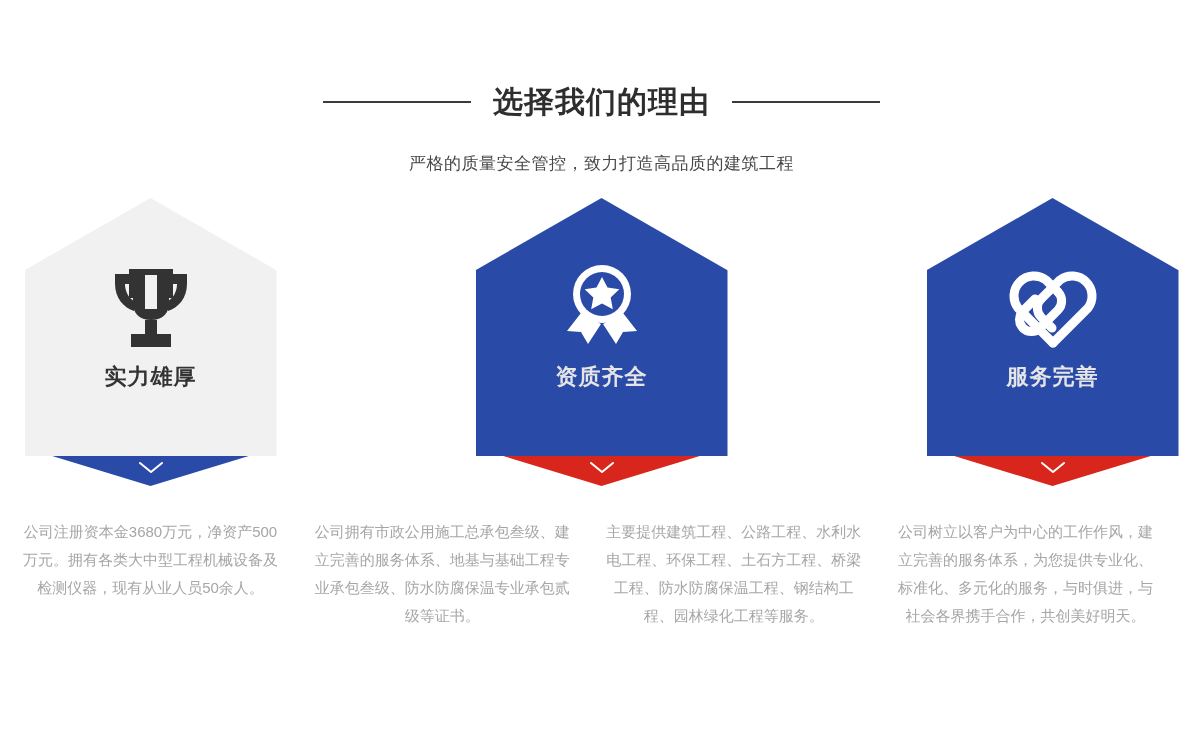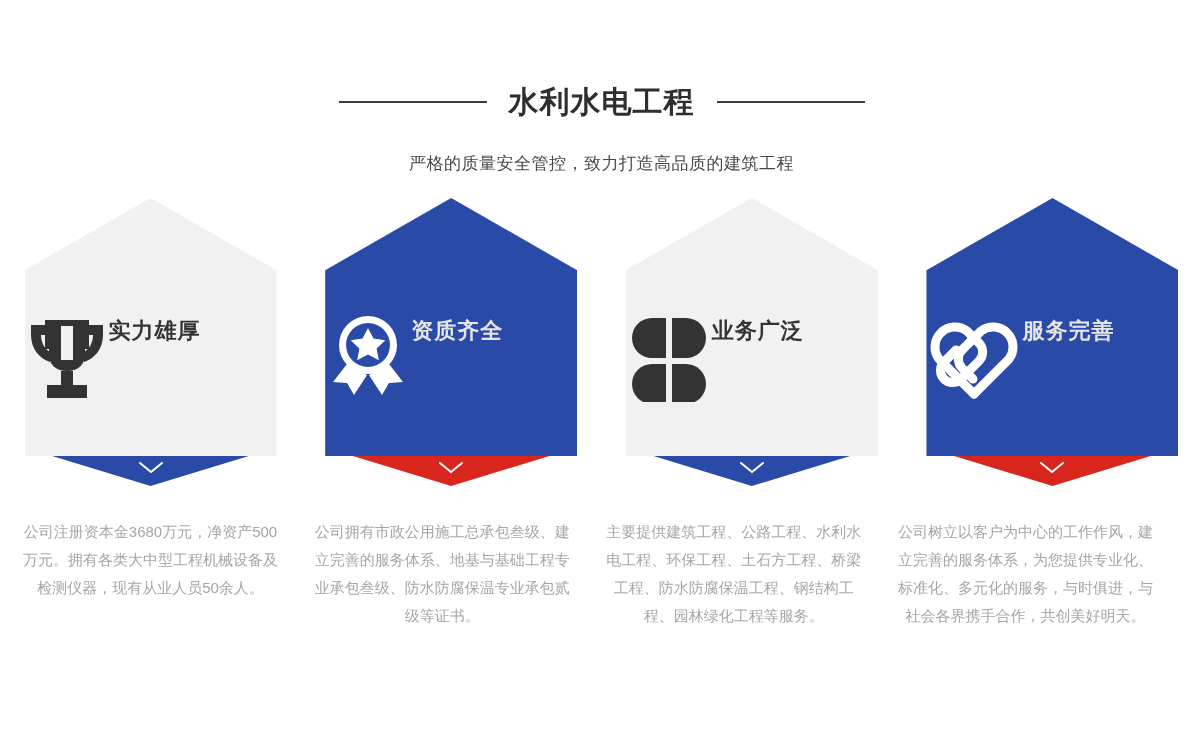--- a/index.html
+++ b/index.html
@@ -85,21 +85,21 @@
   
   .hex {
     position: absolute;
     top: 0;
     left: 0;
     width: 252px;
     height: 258px;
     -webkit-clip-path: polygon(50% 0%, 100% 28%, 100% 100%, 0% 100%, 0% 28%);
     clip-path: polygon(50% 0%, 100% 28%, 100% 100%, 0% 100%, 0% 28%);
     display: flex;
-    flex-direction: row;
+    flex-direction: column;
     align-items: center;
     justify-content: flex-start;
   }
 
   .hex.light { background: #f2f1f1; }
   .hex.blue  { background: #2a4aa8; }
 
   .tail {
     position: absolute;
     top: 258px;
@@ -167,21 +167,21 @@
   }
 </style>
 </head>
 <body>
 
 <div class="page">
 
   <div class="heading-block">
     <div class="title-row">
       <span class="title-rule"></span>
-      <span class="section-title">水利水电工程</span>
+      <span class="section-title">选择我们的理由</span>
       <span class="title-rule"></span>
     </div>
     <div class="section-subtitle">严格的质量安全管控，致力打造高品质的建筑工程</div>
   </div>
 
   <div class="cards">
 
     <div class="card">
       <div class="hex-wrap">
         <div class="hex light">
@@ -221,41 +221,20 @@
         </div>
         <div class="tail red"></div>
         <div class="tail-chevron">
           <svg width="26" height="14" viewBox="0 0 26 14">
               <path d="M2 2 L13 11 L24 2" fill="none" stroke="#ffffff" stroke-width="2" stroke-linecap="round" stroke-linejoin="round"></path>
             </svg>
         </div>
       </div>
     </div>
 
-    <div class="card">
-      <div class="hex-wrap">
-        <div class="hex light">
-          <div class="icon-box">
-            <svg width="86" height="90" viewBox="0 0 86 90" aria-hidden="true">
-              <path fill="#333333" d="M40 6 h-14 a20 20 0 0 0 0 40 h14 z"></path>
-              <path fill="#333333" d="M46 6 h14 a20 20 0 0 1 0 40 h-14 z"></path>
-              <path fill="#333333" d="M40 52 h-14 a20 20 0 0 0 0 40 h14 z"></path>
-              <path fill="#333333" d="M46 52 h14 a20 20 0 0 1 0 40 h-14 z"></path>
-            </svg>
-          </div>
-          <div class="card-label dark">业务广泛</div>
-        </div>
-        <div class="tail blue"></div>
-        <div class="tail-chevron">
-          <svg width="26" height="14" viewBox="0 0 26 14">
-              <path d="M2 2 L13 11 L24 2" fill="none" stroke="#ffffff" stroke-width="2" stroke-linecap="round" stroke-linejoin="round"></path>
-            </svg>
-        </div>
-      </div>
-    </div>
 
     <div class="card">
       <div class="hex-wrap">
         <div class="hex blue">
           <div class="icon-box">
             <svg width="96" height="92" viewBox="0 0 96 92" aria-hidden="true">
               <g fill="none" stroke="#ffffff" stroke-width="9" stroke-linecap="round" stroke-linejoin="round">
                 <path d="M48 83 L13 48 a20 20 0 0 1 28 -28 L53 32"></path>
                 <path d="M48 83 L83 48 a20 20 0 0 0 -28 -28 L36 39"></path>
                 <path d="M36 39 a13 13 0 0 0 0 18 L47 68"></path>

